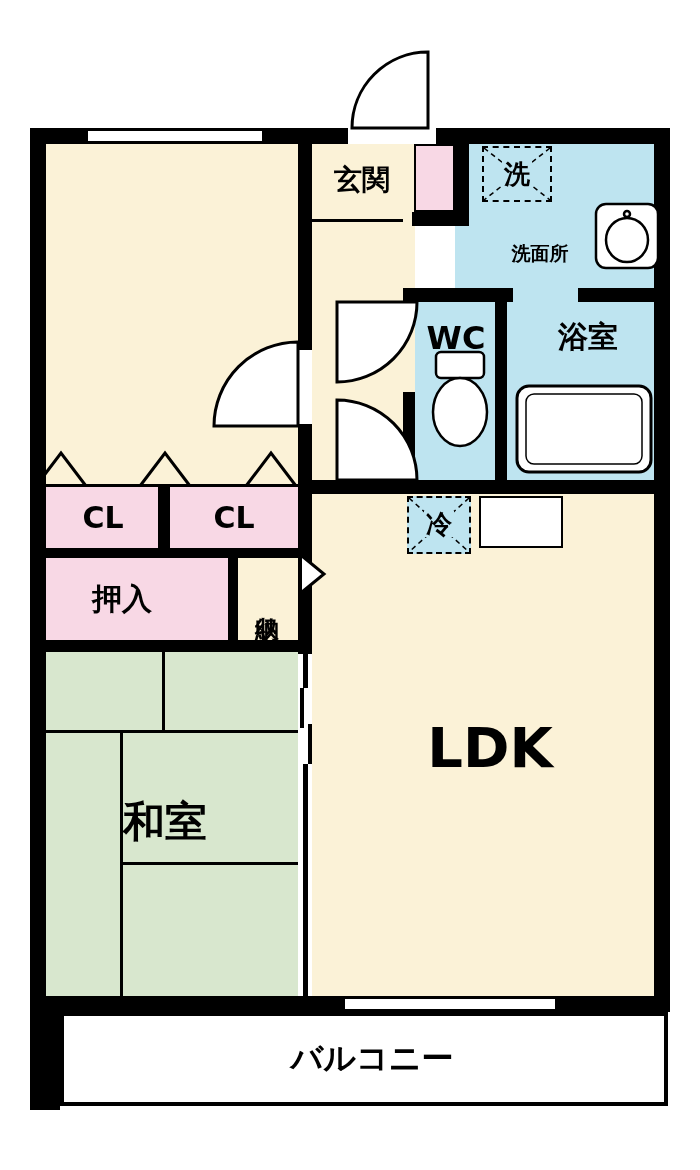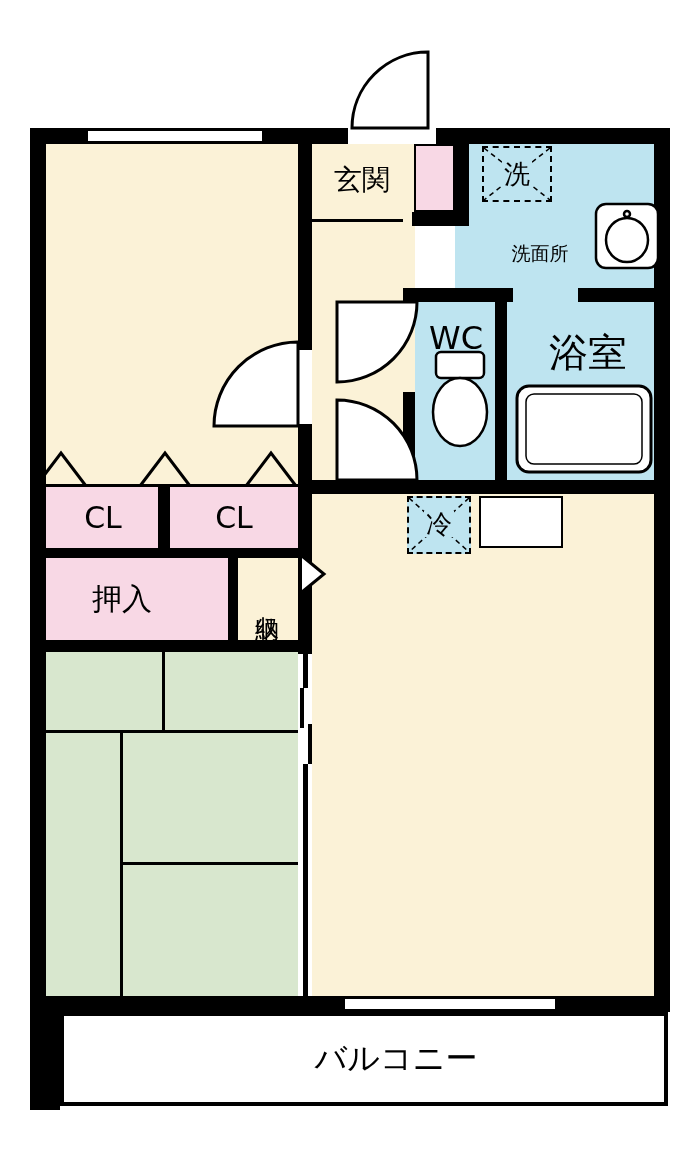--- a/index.html
+++ b/index.html
@@ -13,21 +13,21 @@
   .blue{background:var(--blue);}
   .green{background:var(--green);}
   .wall{position:absolute;background:var(--wall);}
   .thinline{position:absolute;background:var(--wall);}
   .window{position:absolute;background:#fff;border-top:3px solid var(--wall);border-bottom:3px solid var(--wall);box-sizing:border-box;}
   .gap{position:absolute;background:#fff;}
   .dashedbox{position:absolute;border:2px dashed var(--wall);box-sizing:border-box;}
   .counter{position:absolute;background:#fff;border:2px solid var(--wall);box-sizing:border-box;}
   .label{
     position:absolute;transform:translate(-50%,-50%);
-    font-weight:normal;color:#000;white-space:nowrap;line-height:1;
+    font-weight:bold;color:#000;white-space:nowrap;line-height:1;
   }
   .label.vert{writing-mode:vertical-rl;text-orientation:upright;letter-spacing:2px;}
   .label.onbox{background:var(--blue);padding:0 2px;}
   svg.overlay{position:absolute;left:0;top:0;pointer-events:none;}
 </style>
 </head>
 <body>
 
 <div id="plan">
 
@@ -138,21 +138,23 @@
     <g stroke="#000" stroke-width="1.5" stroke-dasharray="5 4">
       <line x1="409" y1="498" x2="469" y2="552"></line>
       <line x1="469" y1="498" x2="409" y2="552"></line>
     </g>
   </svg>
 
   <div class="label" style="left:362px;top:180px;font-size:28px;">玄関</div>
   <div class="label onbox" style="left:517px;top:174px;font-size:26px;">洗</div>
   <div class="label" style="left:540px;top:253px;font-size:19px;">洗面所</div>
   <div class="label" style="left:456px;top:338px;font-size:32px;">WC</div>
-  <div class="label" style="left:588px;top:352px;font-size:39px;">浴室</div>
+  <div class="label" style="left:588px;top:337px;font-size:30px;">浴室</div>
   <div class="label" style="left:103px;top:518px;font-size:30px;">CL</div>
   <div class="label" style="left:234px;top:518px;font-size:30px;">CL</div>
   <div class="label" style="left:122px;top:599px;font-size:30px;">押入</div>
   <div class="label vert" style="left:267px;top:599px;font-size:24px;">収納</div>
   <div class="label onbox" style="left:439px;top:524px;font-size:26px;">冷</div>
-  <div class="label" style="left:372px;top:1058px;font-size:32px;margin-left:24px;">バルコニー</div>
+  <div class="label" style="left:490px;top:748px;font-size:56px;">LDK</div>
+  <div class="label" style="left:165px;top:822px;font-size:42px;">和室</div>
+  <div class="label" style="left:372px;top:1058px;font-size:32px;">バルコニー</div>
 
 </div>
 
 </body></html>

